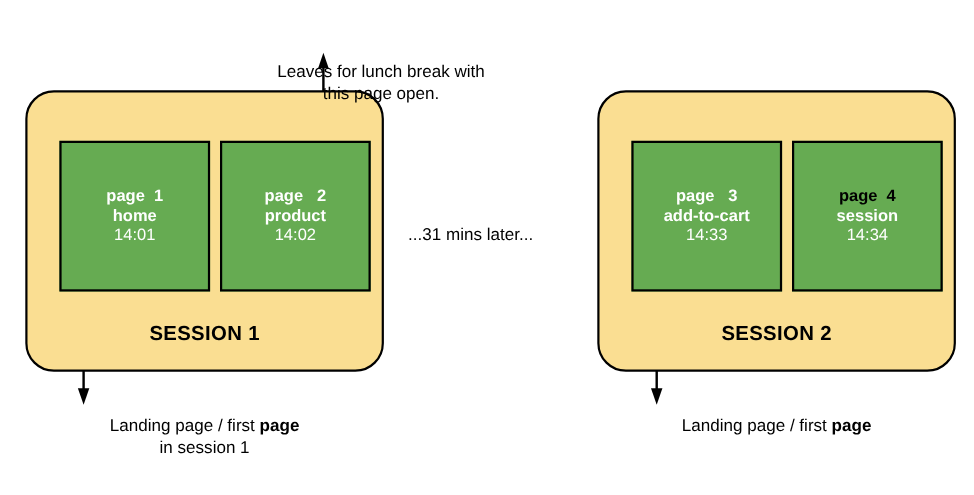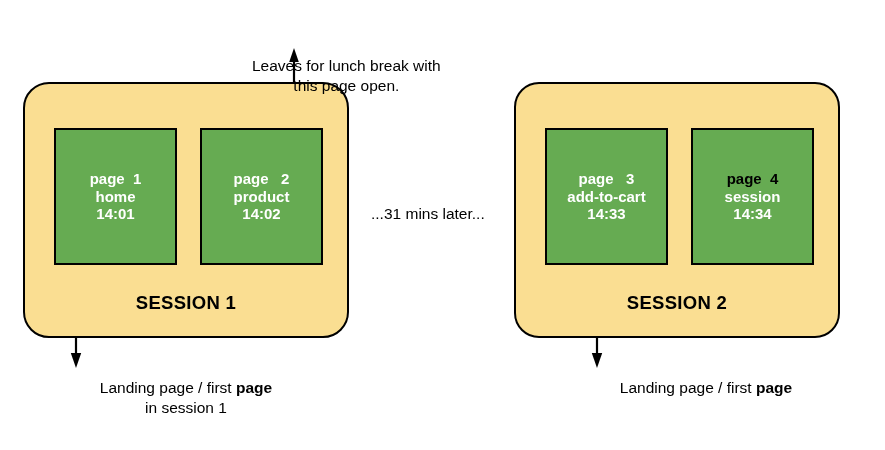--- a/index.html
+++ b/index.html
@@ -27,21 +27,21 @@
 
   
   .session {
     position: absolute;
     box-sizing: border-box;
     background: #fade92;
     border: 2px solid #000000;
     border-radius: 26px;
   }
   #session-1 { left: 23px;  top: 82px; width: 326px; height: 256px; }
-  #session-2 { left: 514px; top: 82px; width: 326px; height: 256px; border-radius: 25px; }
+  #session-2 { left: 543px; top: 82px; width: 326px; height: 256px; }
 
   .session-label {
     position: absolute;
     left: 0;
     right: 0;
     bottom: 22px;
     text-align: center;
     font-size: 18.5px;
     font-weight: bold;
     color: #000000;
@@ -49,21 +49,21 @@
     white-space: nowrap;
   }
 
   
   .pagebox {
     position: absolute;
     box-sizing: border-box;
     background: #66ab52;
     border: 2px solid #000000;
     top: 44px;
-    width: 123px;
+    width: 137px;
     height: 137px;
     display: flex;
     flex-direction: column;
     align-items: center;
     justify-content: center;
     color: #ffffff;
     line-height: 1.16;
   }
   .pagebox.left  { left: 29px; }
   .pagebox.right { left: 175px; }
@@ -74,21 +74,21 @@
     white-space: pre;
   }
   .pb-line1 .pb-num { font-weight: bold; }
   .pb-line2 {
     font-size: 15px;
     font-weight: bold;
     white-space: nowrap;
   }
   .pb-line3 {
     font-size: 15px;
-    font-weight: bold;
+    font-weight: normal;
     white-space: nowrap;
   }
   .dark-title .pb-line1 { color: #000000; }
 
   
   .annot {
     position: absolute;
     font-size: 15.5px;
     color: #000000;
     line-height: 1.28;

